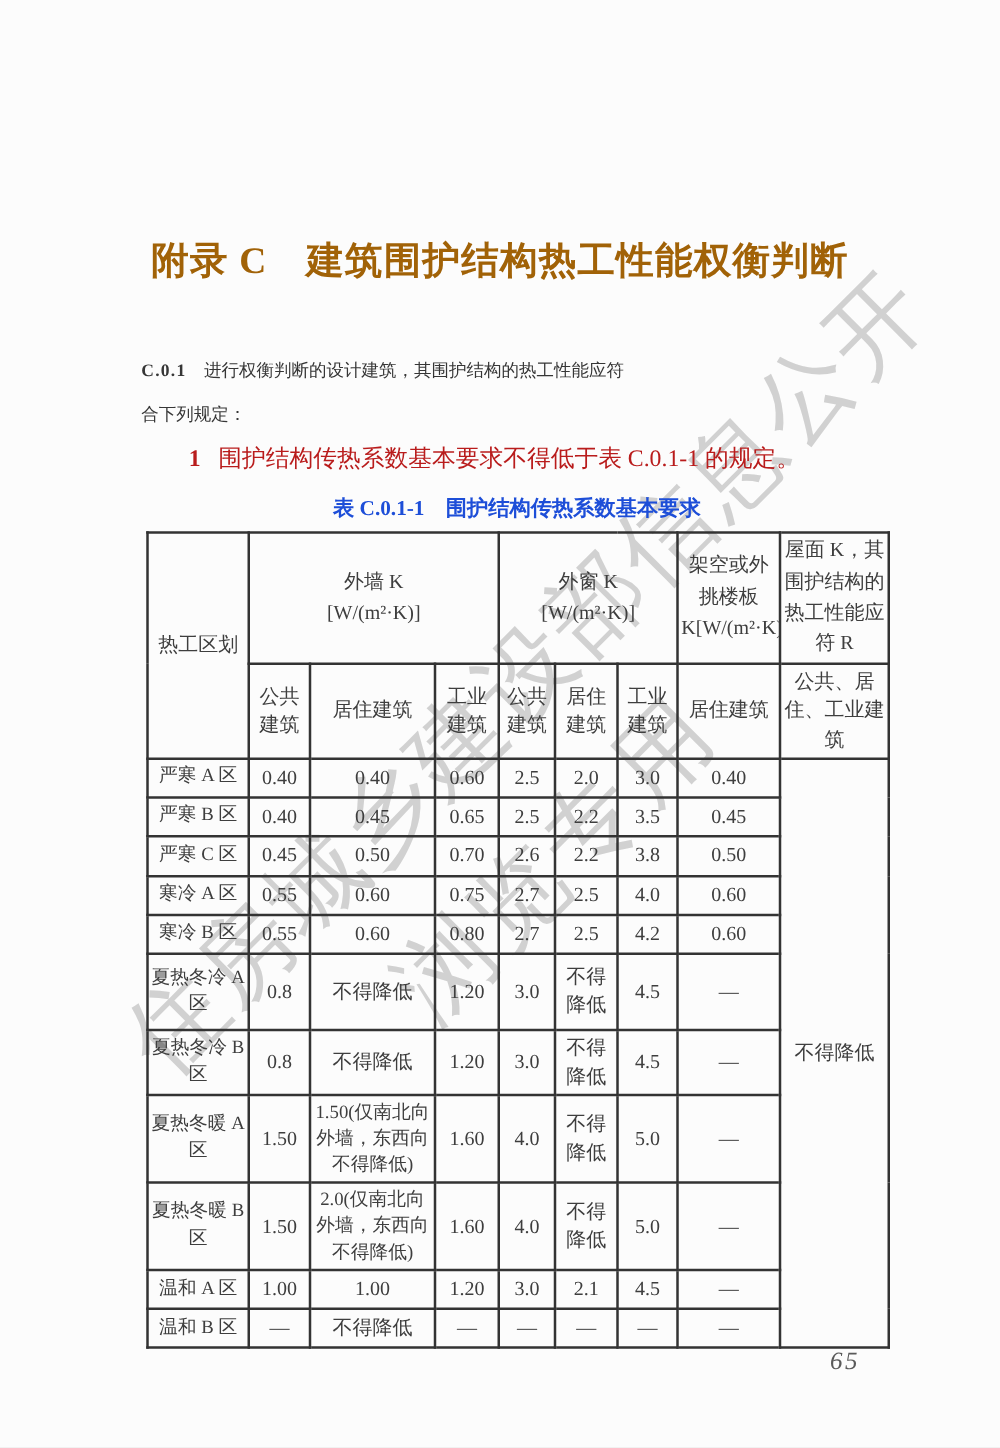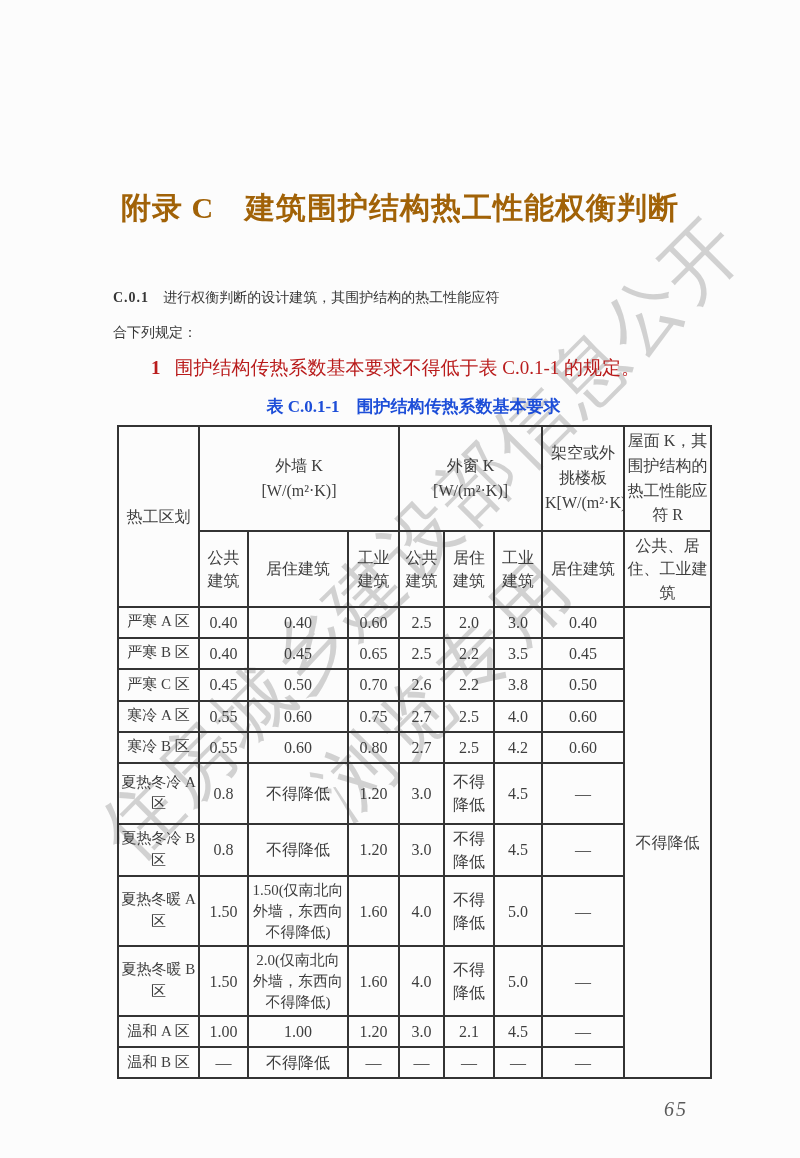--- a/index.html
+++ b/index.html
@@ -67,21 +67,20 @@
     overflow:hidden;
   }
   table.k-table .grp { line-height:1.55; }
   table.k-table .unit { letter-spacing:0; }
   table.k-table td.small { font-size:15px; line-height:1.4; }
   table.k-table td.zone { font-size:15px; padding:2px 1px; }
   .pageno {
     position:absolute; top:1078px; left:664px;
     font-size:20px; font-style:italic; color:#5a5a5a;
     letter-spacing:2px;
-    margin-top:20px;
   }
 </style>
 </head>
 <body>
 
 <div class="page">
 
   <div class="wm wm1">住房城乡建设部信息公开</div>
   <div class="wm wm2">浏览专用</div>
 

